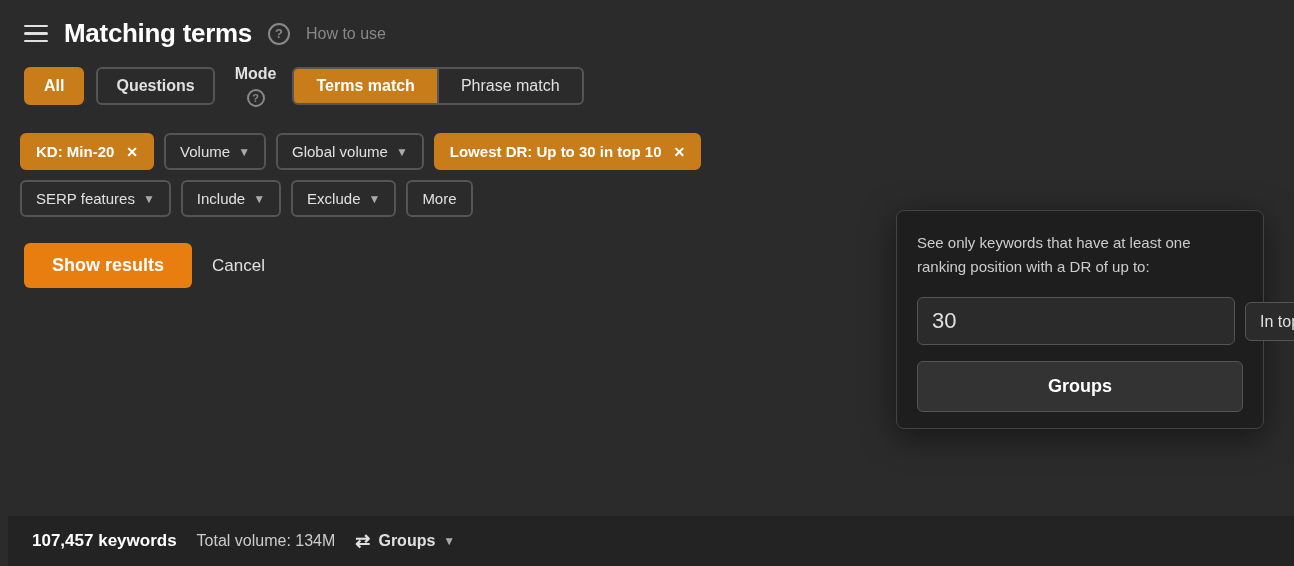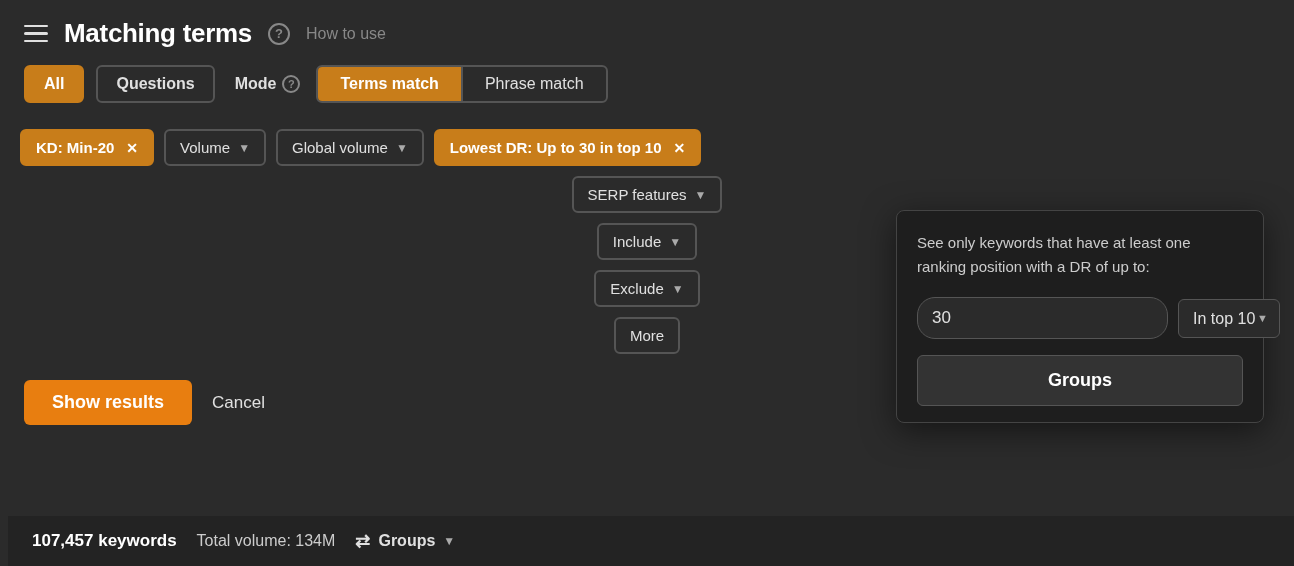--- a/index.html
+++ b/index.html
@@ -86,20 +86,21 @@
     }
 
     .mode-label {
       font-size: 16px;
       font-weight: 600;
       color: #e0e0e0;
       display: flex;
       align-items: center;
       gap: 6px;
       margin-left: 8px;
+      flex-direction: column;
     }
 
     .mode-group {
       display: flex;
       border: 2px solid #555;
       border-radius: 6px;
       overflow: hidden;
       margin-left: 4px;
     }
     .btn-mode {
@@ -246,23 +247,23 @@
       gap: 10px;
       margin-bottom: 16px;
       align-items: center;
     }
 
     .popover-input {
       flex: 1;
       padding: 10px 14px;
       background: #2b2b2b;
       border: 1px solid #555;
-      border-radius: 18px;
-      color: #e0e0e0;
-      font-size: 17px;
+      border-radius: 6px;
+      color: #e0e0e0;
+      font-size: 22px;
     }
 
     .popover-select {
       flex: 1.2;
       padding: 10px 14px;
       background: #2b2b2b;
       border: 1px solid #555;
       border-radius: 6px;
       color: #e0e0e0;
       font-size: 16px;
@@ -343,21 +344,21 @@
   <div class="filter-chip">
     <span>Global volume</span>
     <span class="chevron">▼</span>
   </div>
   <div class="filter-chip orange">
     <span>Lowest DR: Up to 30 in top 10</span>
     <span class="close-x">✕</span>
   </div>
 </div>
 
-<div class="filters-row" style="padding-top:0;flex-direction:column;">
+<div class="filters-row" style="padding-top:0;">
   <div class="filter-chip">
     <span>SERP features</span>
     <span class="chevron">▼</span>
   </div>
   <div class="filter-chip">
     <span>Include</span>
     <span class="chevron">▼</span>
   </div>
   <div class="filter-chip">
     <span>Exclude</span>

